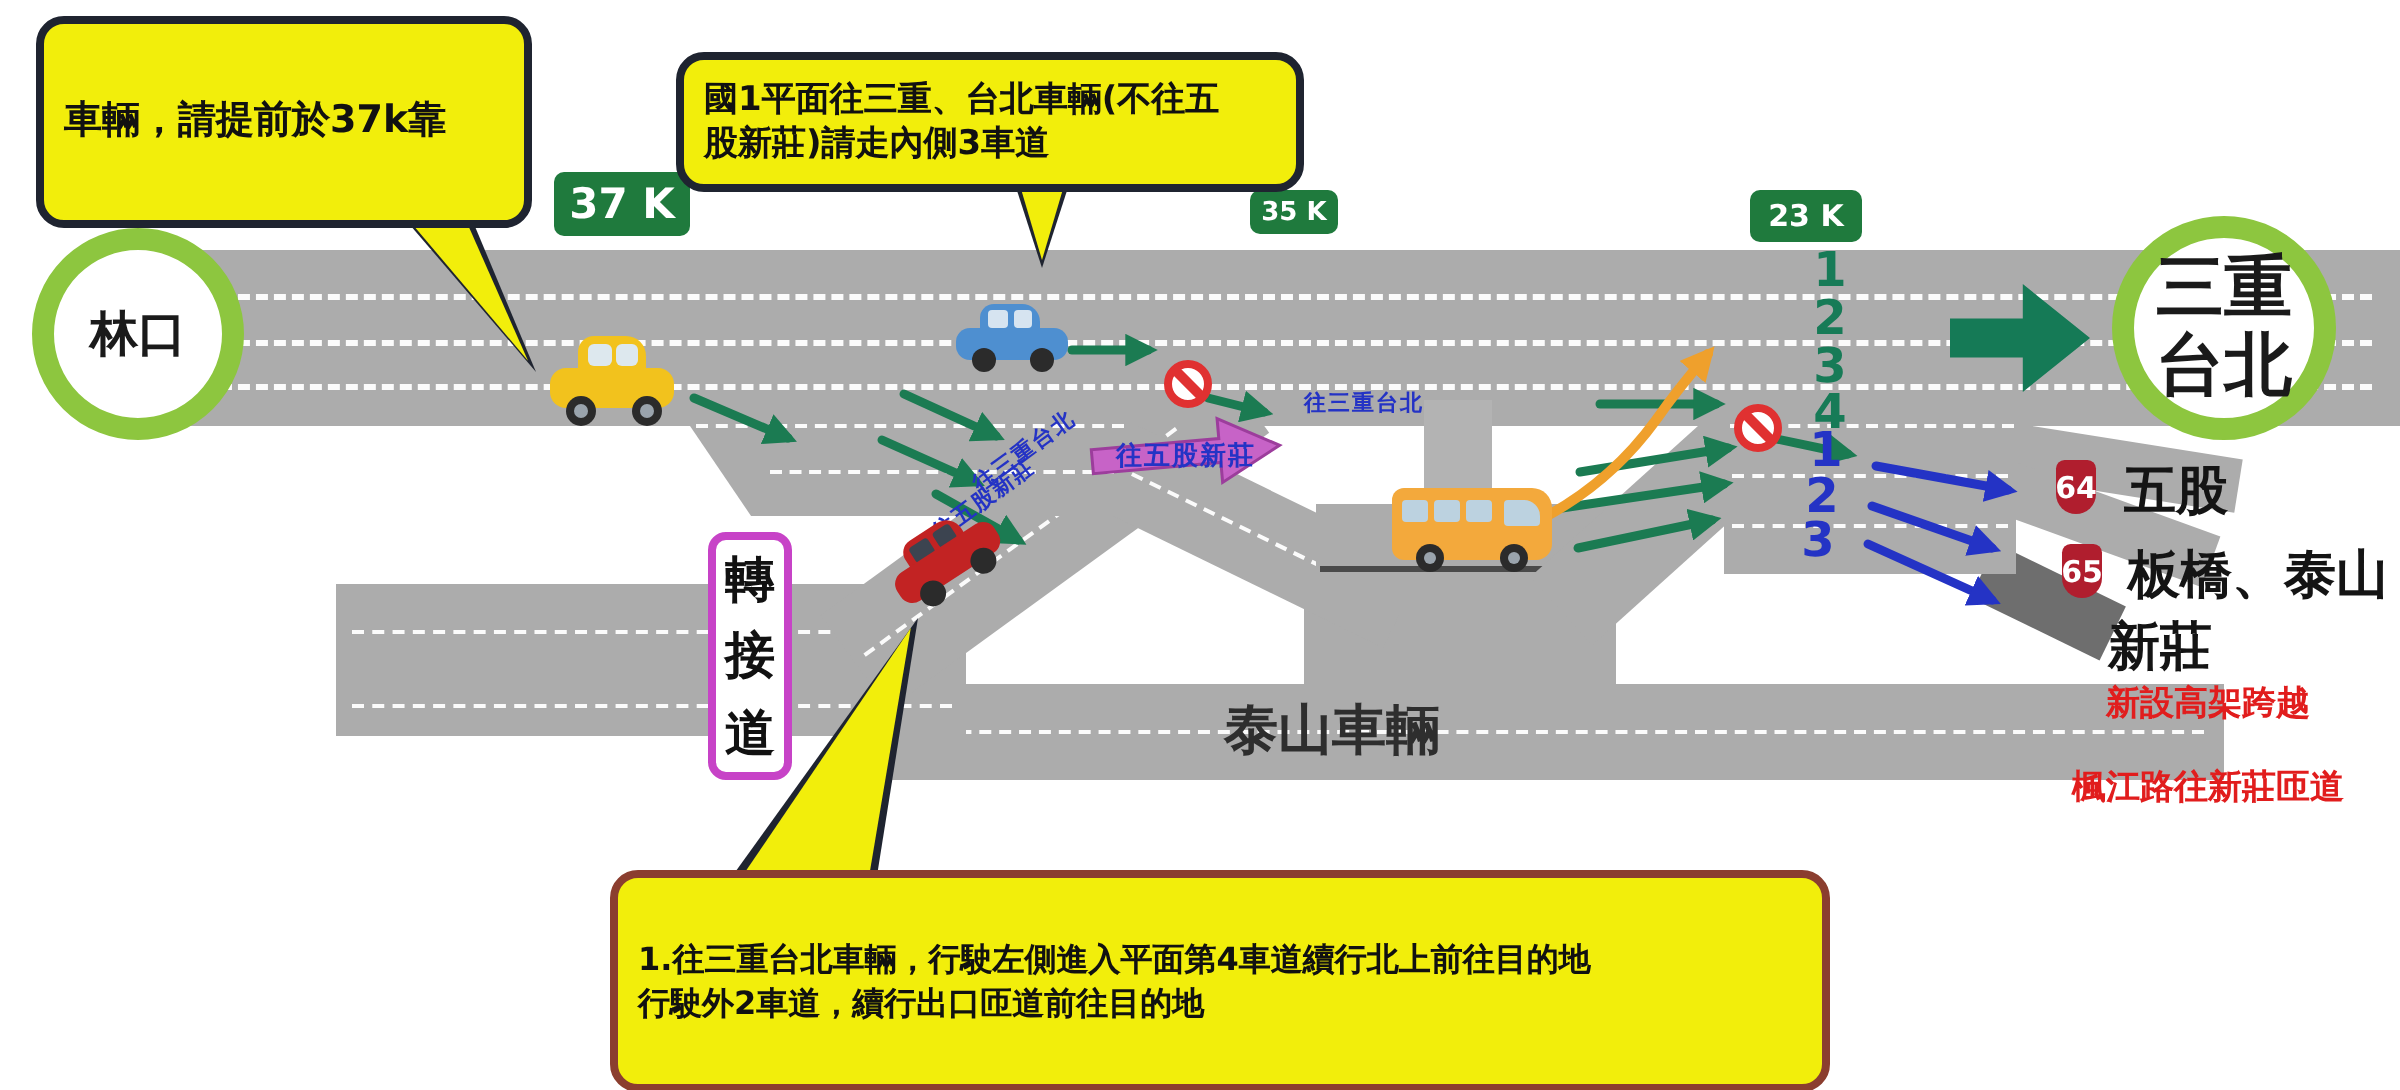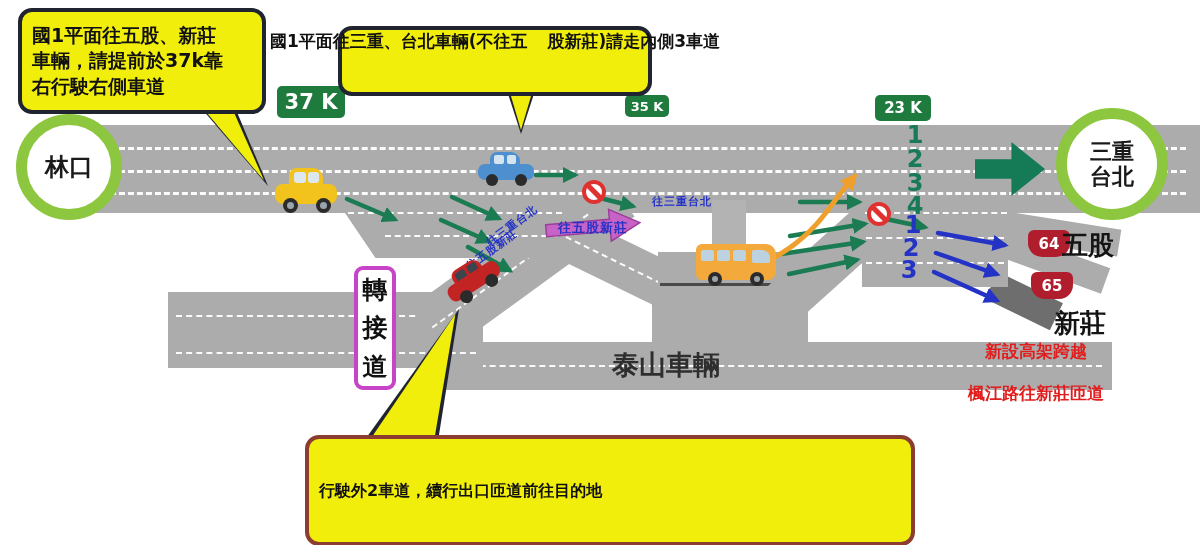--- a/index.html
+++ b/index.html
@@ -19,27 +19,27 @@
   .circle{position:absolute;background:#fff;border:11px solid #8DC63F;border-radius:50%;
           box-sizing:border-box;z-index:7;display:flex;flex-direction:column;
           align-items:center;justify-content:center;color:#1a1a1a;font-weight:bold;}
   .noentry{position:absolute;width:24px;height:24px;border-radius:50%;background:#fff;
            border:4px solid #E03131;box-sizing:border-box;z-index:6;}
   .noentry::after{content:"";position:absolute;left:-1px;top:5px;width:18px;height:5px;
                   background:#E03131;transform:rotate(45deg);}
   .lanenum{position:absolute;width:26px;text-align:center;font-weight:800;font-size:24px;
            z-index:6;line-height:1;}
   .green-n{color:#177B57;} .blue-n{color:#2433C5;}
-  .shield{position:absolute;width:42px;height:27px;background:#B01E2E;color:#fff;
+  .shield{position:absolute;width:20px;height:27px;background:#B01E2E;color:#fff;
           font-weight:bold;font-size:15px;display:flex;align-items:center;justify-content:center;
           border-radius:6px 6px 14px 14px;z-index:6;}
   .exitlbl{position:absolute;color:#141414;font-weight:bold;font-size:26px;z-index:6;white-space:nowrap;}
   .roadname{position:absolute;color:#2e2e2e;font-weight:bold;font-size:27px;z-index:4;white-space:nowrap;}
   .bluelbl{position:absolute;color:#2433C5;font-weight:bold;z-index:6;white-space:nowrap;}
-  .rednote{position:absolute;color:#E11D1D;font-weight:bold;font-size:17px;text-align:left;
+  .rednote{position:absolute;color:#E11D1D;font-weight:bold;font-size:17px;text-align:right;
            z-index:6;white-space:nowrap;}
   .transferbox{position:absolute;left:354px;top:266px;width:42px;height:124px;background:#fff;
                border:4px solid #C743C7;border-radius:9px;z-index:5;box-sizing:border-box;
                display:flex;flex-direction:column;align-items:center;justify-content:space-around;
                font-size:25px;font-weight:bold;color:#111;}
   .bigarrow{position:absolute;left:975px;top:142px;width:70px;height:54px;background:#157A56;z-index:5;
             clip-path:polygon(0 32%,52% 32%,52% 0,100% 50%,52% 100%,52% 68%,0 68%);}
   svg.flows{position:absolute;left:0;top:0;z-index:5;pointer-events:none;}
   .car{position:absolute;z-index:6;}
   .wheel{position:absolute;border-radius:50%;background:#2b2b2b;}
@@ -84,21 +84,21 @@
   </div>
   <div class="dash2" style="left:348px;top:212px;width:214px;z-index:4;"></div>
   <div class="dash2" style="left:865px;top:212px;width:142px;z-index:4;"></div>
   <div class="road" style="left:998px;top:220px;width:122px;height:27px;z-index:2;transform:rotate(9deg);"></div>
   <div class="road" style="left:995px;top:248px;width:114px;height:27px;z-index:2;transform:rotate(20deg);"></div>
   <div class="abs" style="left:988px;top:286px;width:72px;height:30px;background:#6E6E6E;z-index:2;transform:rotate(26deg);"></div>
 
   <div class="circle" style="left:16px;top:114px;width:106px;height:106px;font-size:24px;">
     <span>林口</span>
   </div>
-  <div class="circle" style="left:1056px;top:108px;width:112px;height:112px;font-size:22px;line-height:1.15;">
+  <div class="circle" style="left:1056px;top:108px;width:112px;height:112px;font-size:34px;line-height:1.15;">
     <span>三重</span>
     <span>台北</span>
   </div>
 
   <div class="km" style="left:277px;top:86px;width:68px;height:32px;font-size:21px;">37 K</div>
   <div class="km" style="left:625px;top:95px;width:44px;height:22px;font-size:13px;">35 K</div>
   <div class="km" style="left:875px;top:95px;width:56px;height:26px;font-size:15px;">23 K</div>
 
   <div class="bigarrow"></div>
 
@@ -160,20 +160,21 @@
 
   <div class="transferbox">
     <span>轉</span>
     <span>接</span>
     <span>道</span>
   </div>
 
   <div class="shield" style="left:1028px;top:230px;">64</div>
   <div class="exitlbl" style="left:1062px;top:228px;">五股</div>
   <div class="shield" style="left:1031px;top:272px;">65</div>
+  <div class="exitlbl" style="left:1064px;top:270px;">板橋、泰山</div>
   <div class="exitlbl" style="left:1054px;top:306px;">新莊</div>
   <div class="rednote" style="left:985px;top:340px;width:170px;">新設高架跨越</div>
   <div class="rednote" style="left:968px;top:382px;width:204px;">楓江路往新莊匝道</div>
 
   <div class="car" style="left:275px;top:168px;width:62px;height:46px;">
     <div class="abs" style="left:14px;top:0;width:34px;height:22px;background:#F2C21D;border-radius:8px 10px 0 0;"></div>
     <div class="abs" style="left:19px;top:4px;width:12px;height:11px;background:#DDE8EE;border-radius:3px;"></div>
     <div class="abs" style="left:33px;top:4px;width:11px;height:11px;background:#DDE8EE;border-radius:3px;"></div>
     <div class="abs" style="left:0;top:16px;width:62px;height:20px;background:#F2C21D;border-radius:8px;"></div>
     <div class="wheel" style="left:8px;top:30px;width:15px;height:15px;"></div>
@@ -206,31 +207,30 @@
     <div class="abs" style="left:56px;top:8px;width:18px;height:13px;background:#BCD2E0;border-radius:2px 8px 2px 2px;"></div>
     <div class="wheel" style="left:12px;top:30px;width:14px;height:14px;"></div>
       <div class="hub" style="left:16px;top:34px;width:6px;height:6px;"></div>
     <div class="wheel" style="left:54px;top:30px;width:14px;height:14px;"></div>
       <div class="hub" style="left:58px;top:34px;width:6px;height:6px;"></div>
   </div>
 
   <div class="tailb" style="left:186px;top:98px;width:82px;height:88px;clip-path:polygon(8% 0,55% 0,100% 100%);"></div>
   <div class="tail" style="left:190px;top:100px;width:74px;height:82px;clip-path:polygon(8% 0,52% 0,100% 98%);"></div>
   <div class="callout" style="left:18px;top:8px;width:240px;height:98px;border:4px solid #1F2430;font-size:19px;display:flex;flex-direction:column;justify-content:center;">
-    <div class="ln">國1平面往五股、新莊</div>
     <div class="ln">車輛，請提前於37k靠</div>
-    <div class="ln">右行駛右側車道</div>
   </div>
 
   <div class="tailb" style="left:500px;top:82px;width:42px;height:52px;clip-path:polygon(10% 0,90% 0,50% 100%);"></div>
   <div class="tail" style="left:504px;top:84px;width:34px;height:46px;clip-path:polygon(10% 0,90% 0,50% 100%);"></div>
-  <div class="callout" style="left:338px;top:26px;width:306px;height:62px;border:4px solid #1F2430;font-size:17px;display:flex;flex-direction:row;justify-content:center;">
+  <div class="callout" style="left:338px;top:26px;width:306px;height:62px;border:4px solid #1F2430;font-size:17px;display:flex;flex-direction:column;justify-content:center;">
     <div class="ln">國1平面往三重、台北車輛(不往五</div>
     <div class="ln">股新莊)請走內側3車道</div>
   </div>
 
   <div class="tailb" style="left:364px;top:309px;width:100px;height:132px;clip-path:polygon(95% 0,0 100%,74% 100%);"></div>
   <div class="tail" style="left:368px;top:314px;width:92px;height:126px;clip-path:polygon(95% 0,2% 100%,72% 100%);"></div>
   <div class="callout" style="left:305px;top:435px;width:602px;height:103px;border:4px solid #8B3E2F;font-size:16px;display:flex;flex-direction:column;justify-content:center;">
+    <div class="ln">1.往三重台北車輛，行駛左側進入平面第4車道續行北上前往目的地</div>
     <div class="ln">行駛外2車道，續行出口匝道前往目的地</div>
   </div>
 
 </div>
 
 </body></html>

